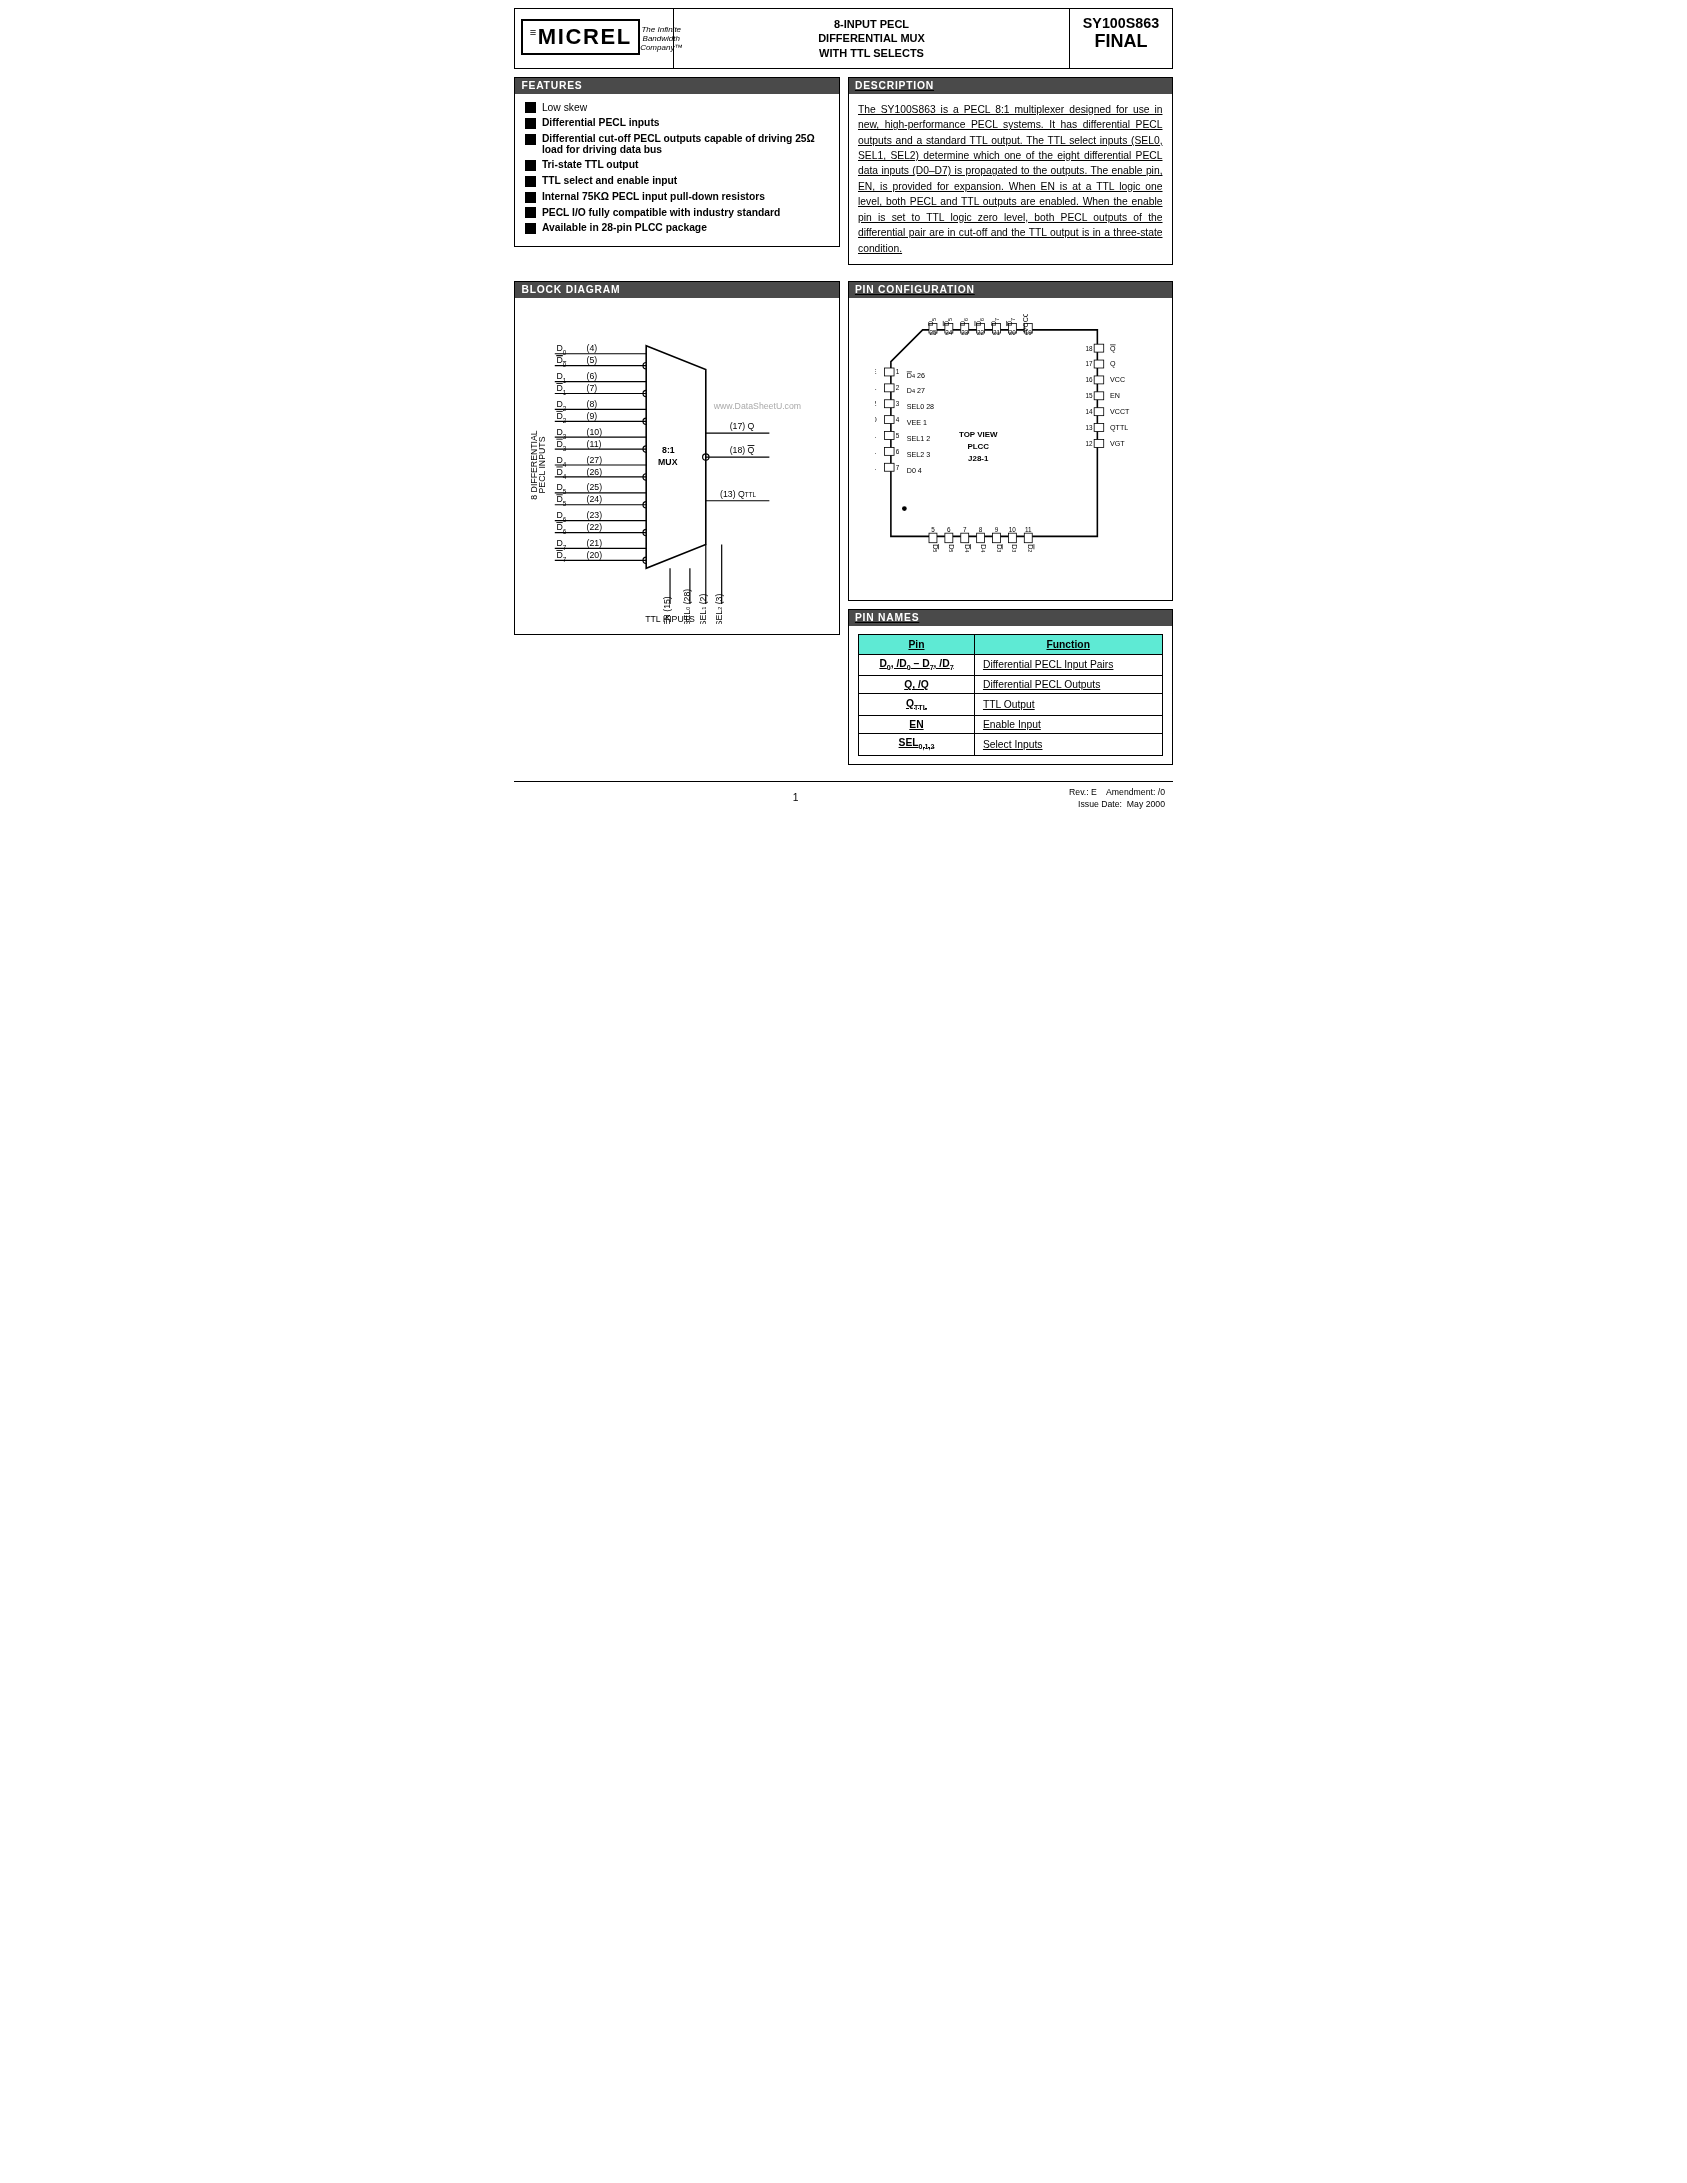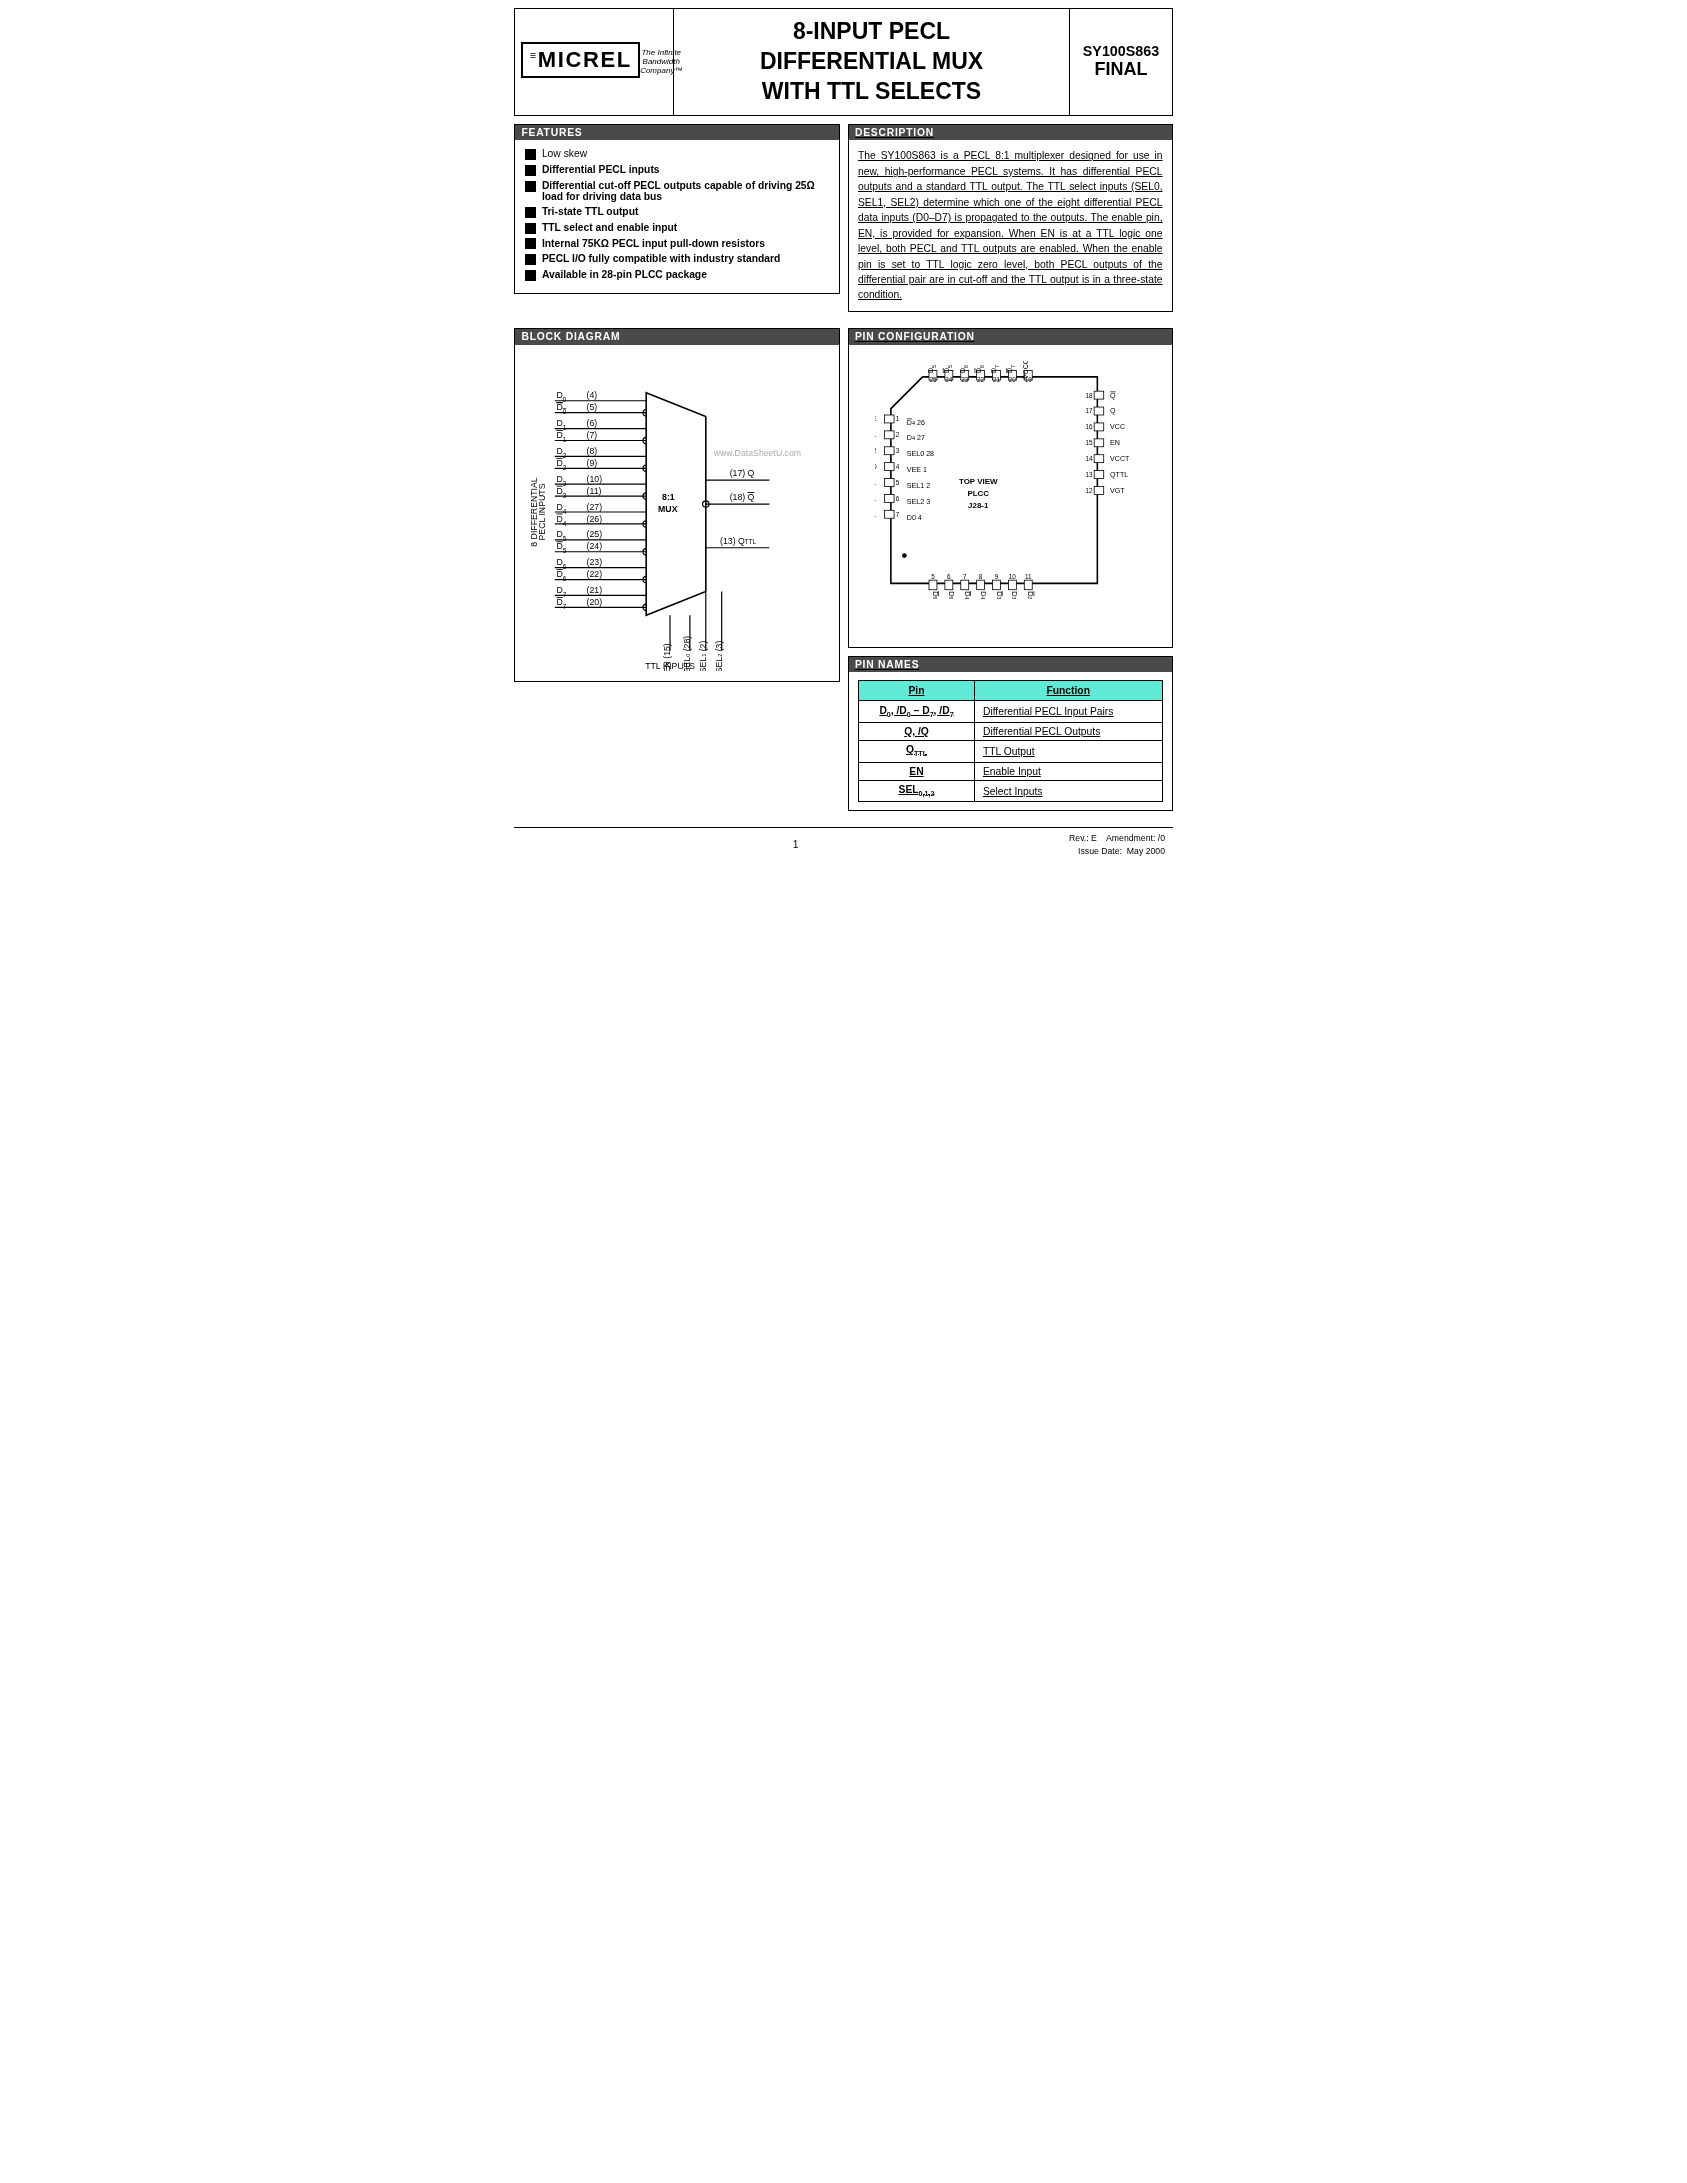--- a/index.html
+++ b/index.html
@@ -46,31 +46,30 @@
     }
     .header-title {
       flex: 1;
       display: flex;
       align-items: center;
       justify-content: center;
       text-align: center;
       padding: 8px;
     }
     .header-title h1 {
-      font-size: 23px;
+      font-size: 11px;
       font-weight: 900;
       line-height: 1.3;
       text-transform: uppercase;
     }
     .header-part {
       width: 103px;
       display: flex;
       flex-direction: column;
       align-items: center;
-      justify-content: center;
       border-left: 1.6px solid #000;
       padding: 6.4px;
     }
     .part-number {
       font-size: 14.3px;
       font-weight: 900;
     }
     .part-final {
       font-size: 18px;
       font-weight: 900;

